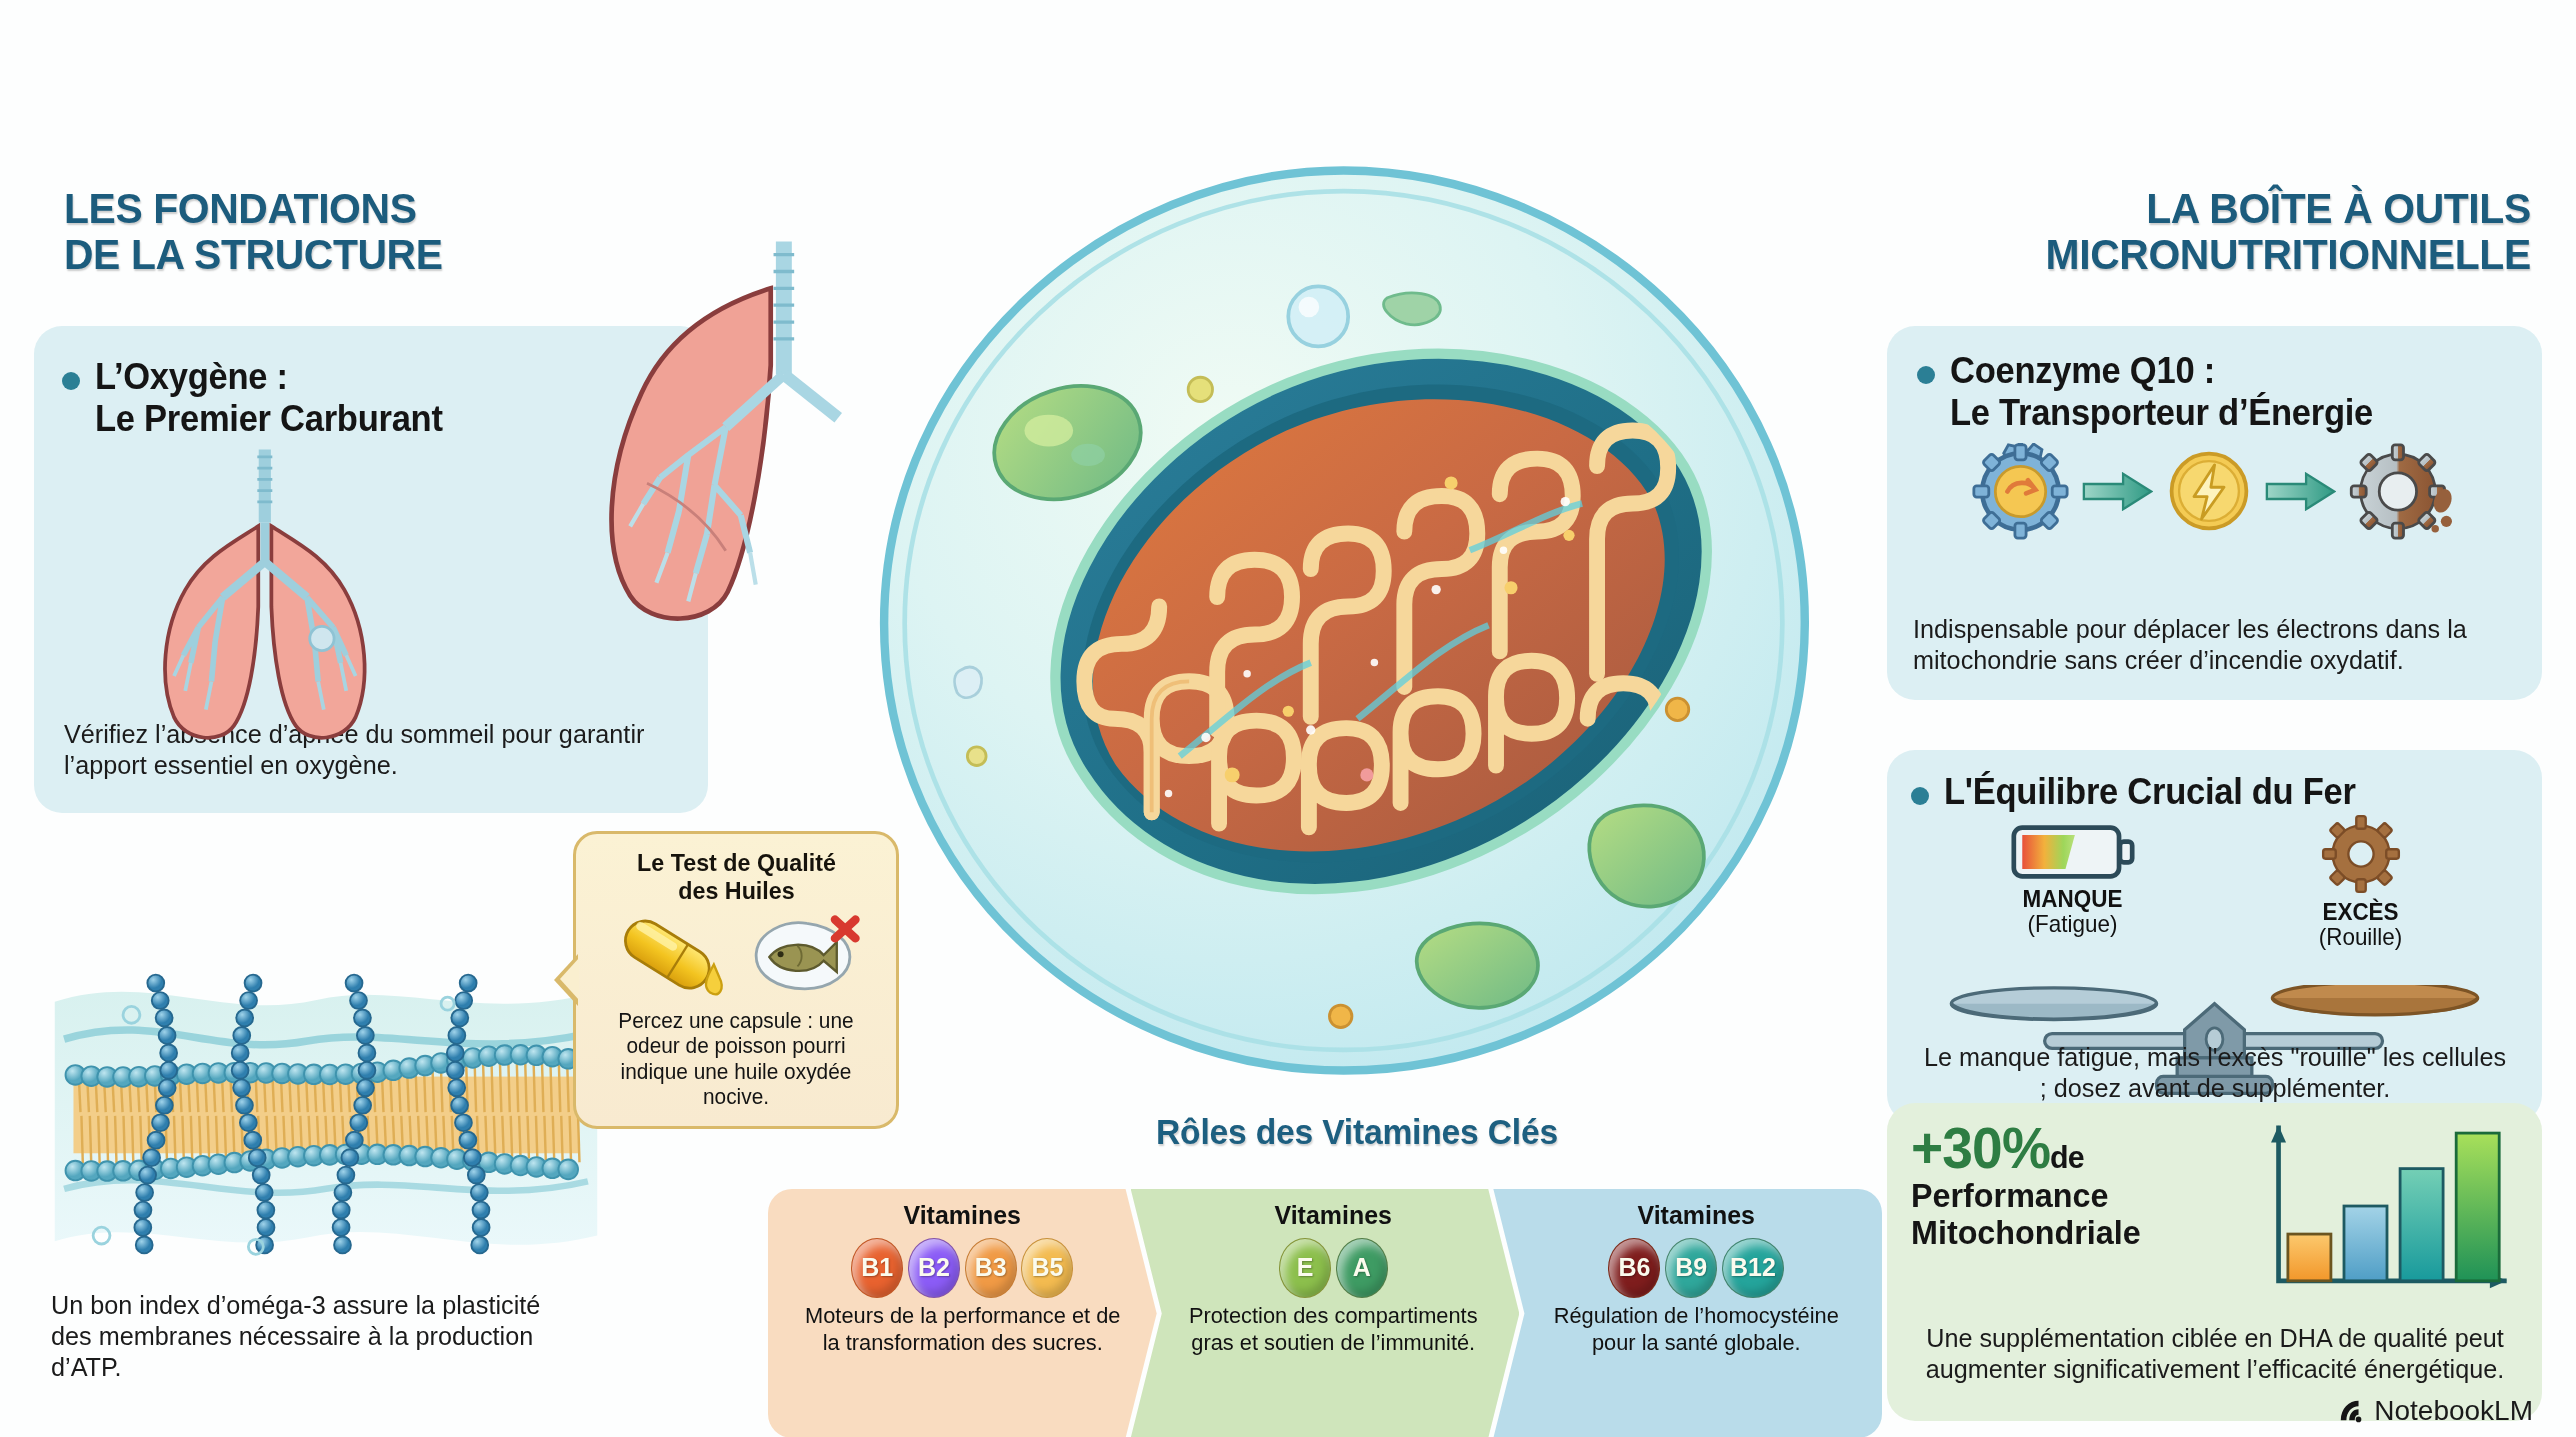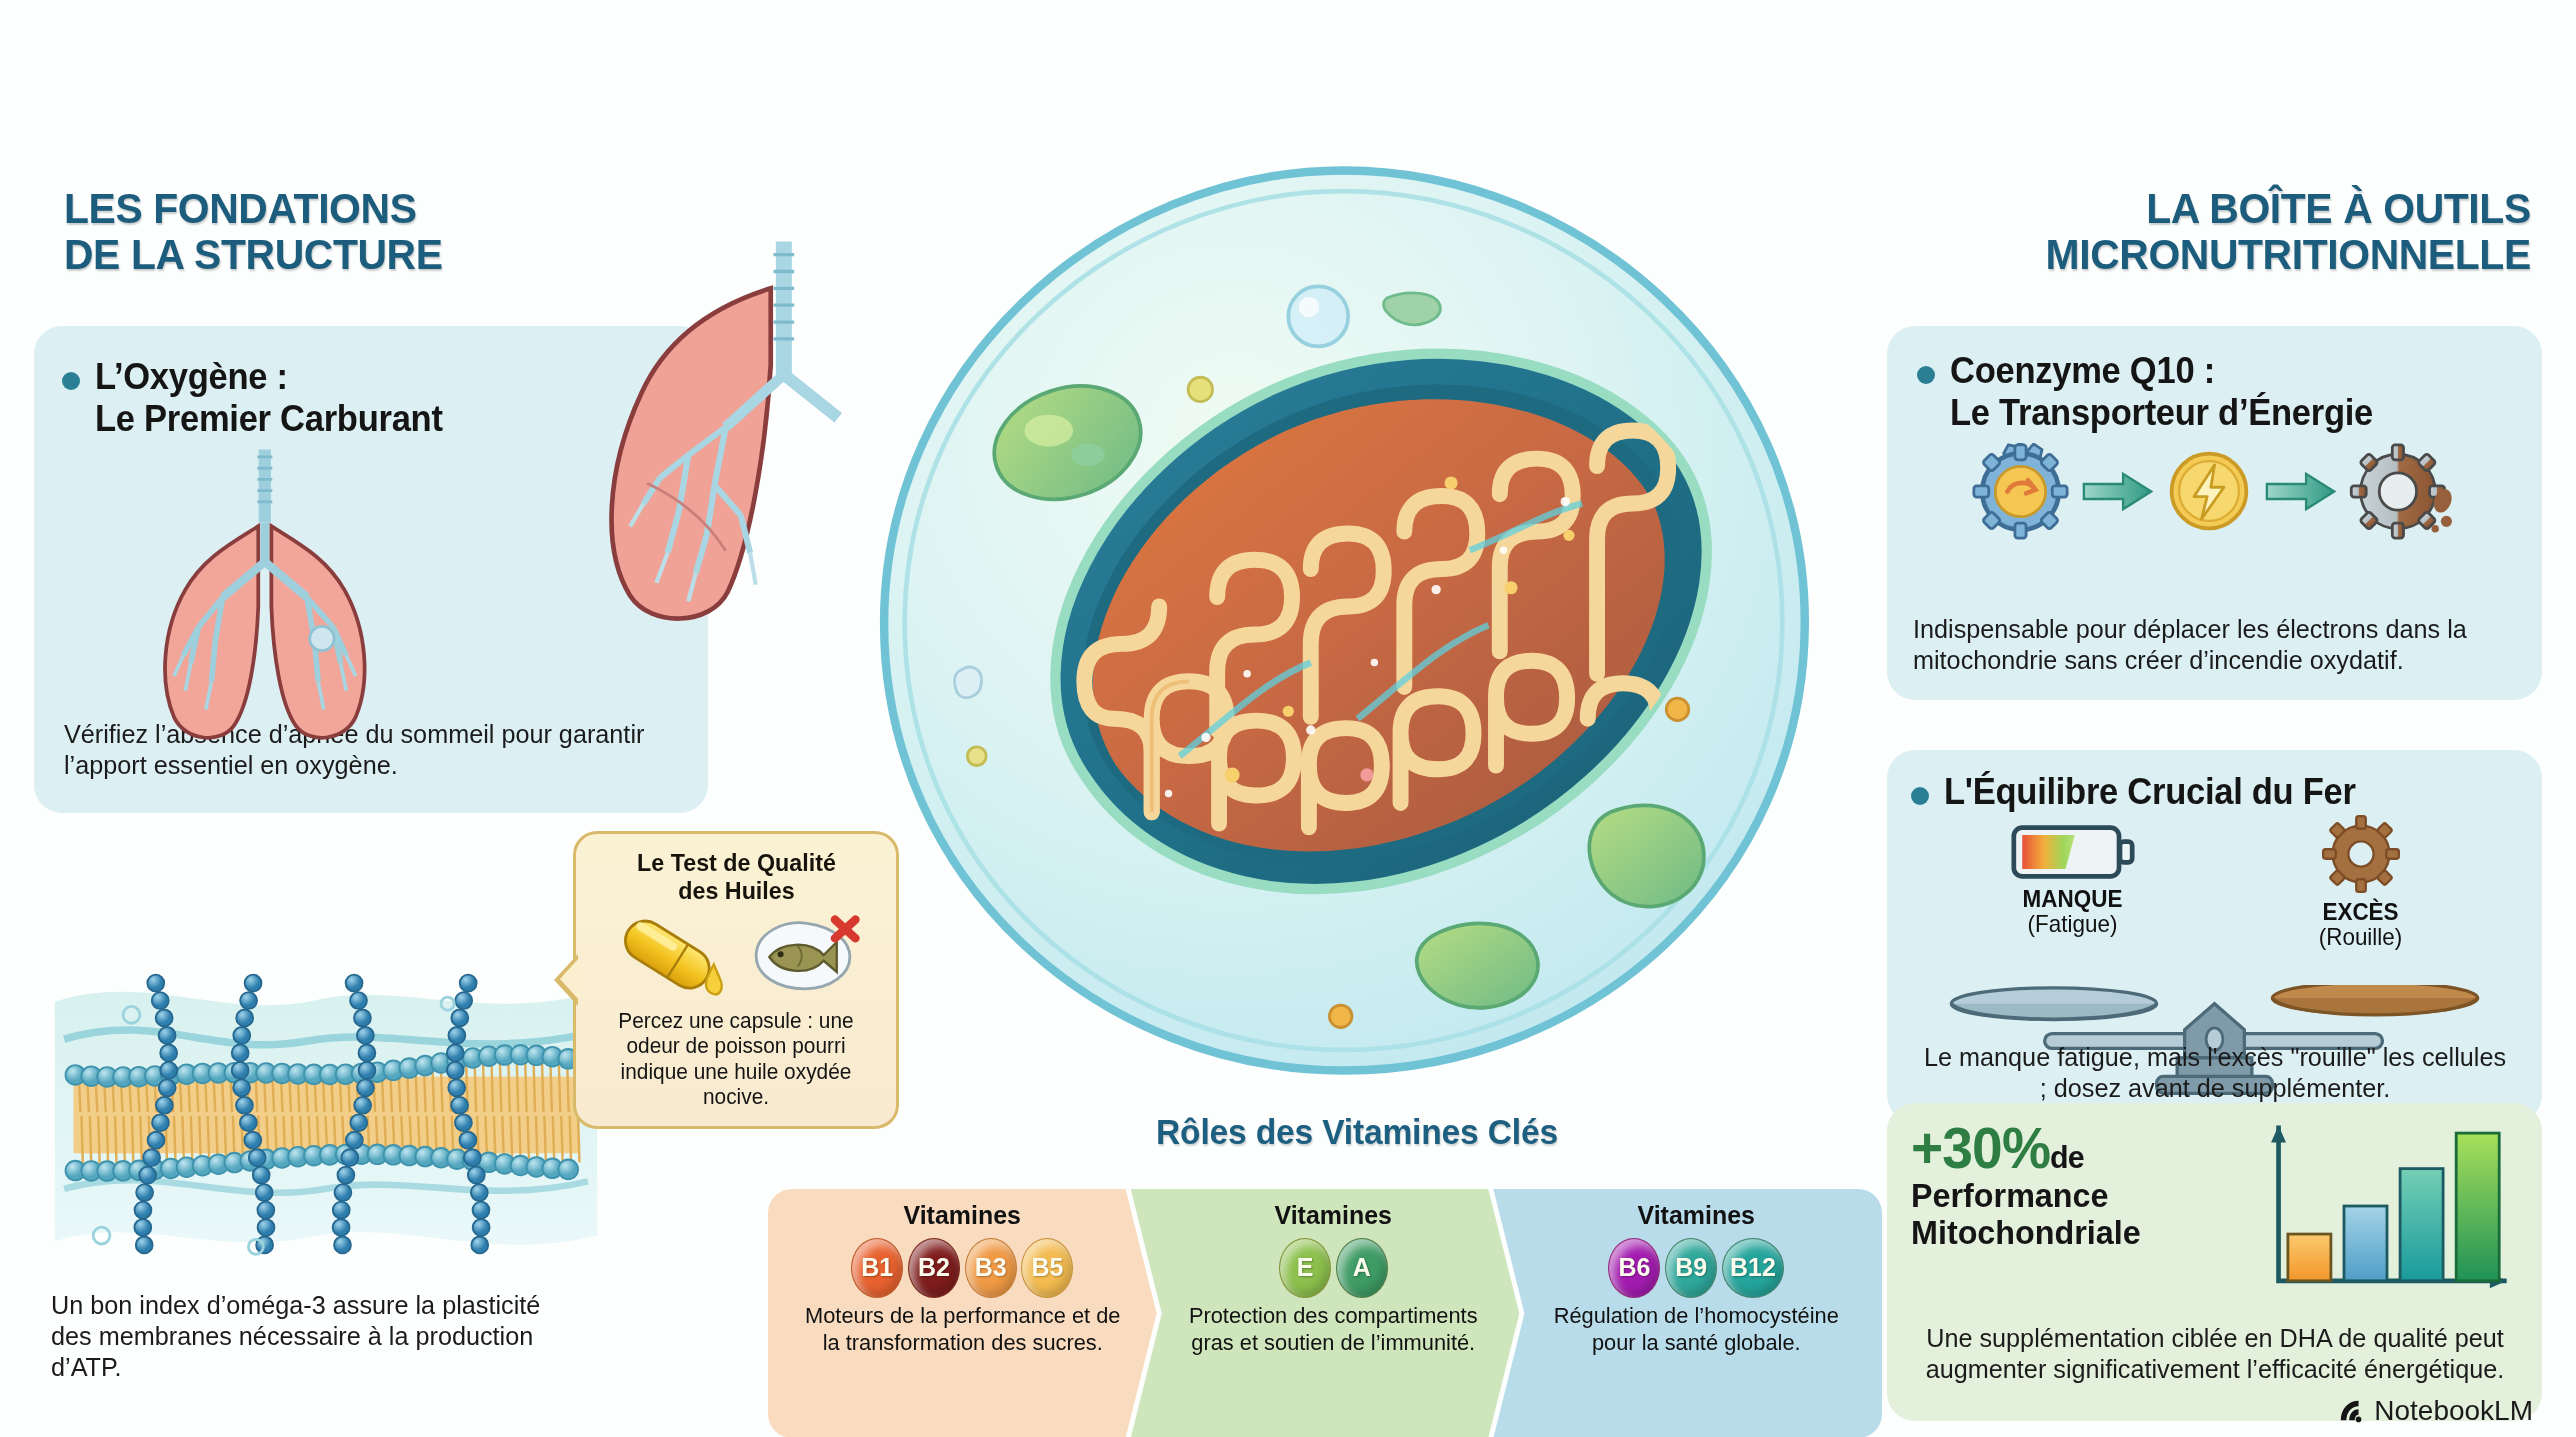--- a/index.html
+++ b/index.html
@@ -664,40 +664,40 @@
     </g>
   </svg>
 
   <div id="vitamins-title">Rôles des Vitamines Clés</div>
 
   <div id="vitamins-row">
     <div class="vit-chev c1">
       <div class="vit-label">Vitamines</div>
       <div class="vit-pills">
         <div class="pill" style="background:#e8622f">B1</div>
-        <div class="pill" style="background:#7f1d1d">B2</div>
+        <div class="pill" style="background:#8b5cf6">B2</div>
         <div class="pill" style="background:#f09a45">B3</div>
         <div class="pill" style="background:#f3bb50">B5</div>
       </div>
       <div class="vit-desc">Moteurs de la performance et de la transformation des sucres.</div>
     </div>
 
     <div class="vit-chev c2">
       <div class="vit-label" style="margin-left:17px;">Vitamines</div>
       <div class="vit-pills" style="margin-left:17px;">
         <div class="pill" style="background:#8cbf4c">E</div>
         <div class="pill" style="background:#3e9b63">A</div>
       </div>
       <div class="vit-desc" style="margin-left:17px;">Protection des compartiments gras et soutien de l’immunité.</div>
     </div>
 
     <div class="vit-chev c3">
       <div class="vit-label" style="margin-left:17px;">Vitamines</div>
       <div class="vit-pills" style="margin-left:17px;">
-        <div class="pill" style="background:#a21caf">B6</div>
+        <div class="pill" style="background:#7f1d1d">B6</div>
         <div class="pill" style="background:#2fa79b">B9</div>
         <div class="pill wide" style="background:#24a49b">B12</div>
       </div>
       <div class="vit-desc" style="margin-left:17px;">Régulation de l’homocystéine pour la santé globale.</div>
     </div>
   </div>
 
   <div class="panel panel-blue" id="panel-coq10" style="right:34px; top:326px; width:655px; height:374px;">
     <div class="bullet-row" style="padding:24px 19px 0 24px;margin-left:6px;">
       <div class="bullet-dot"></div>

